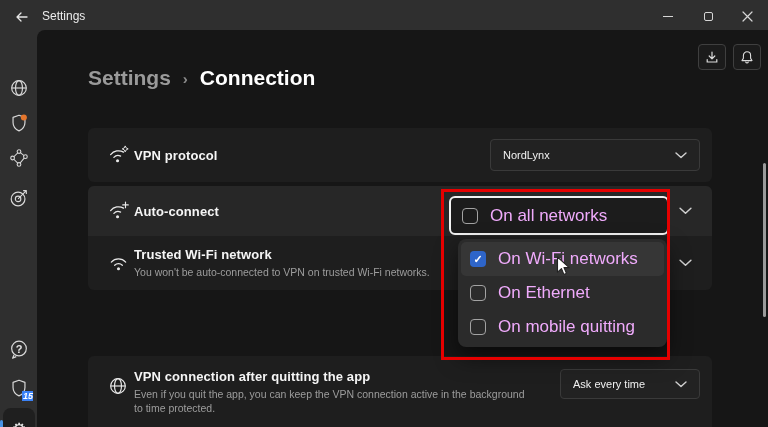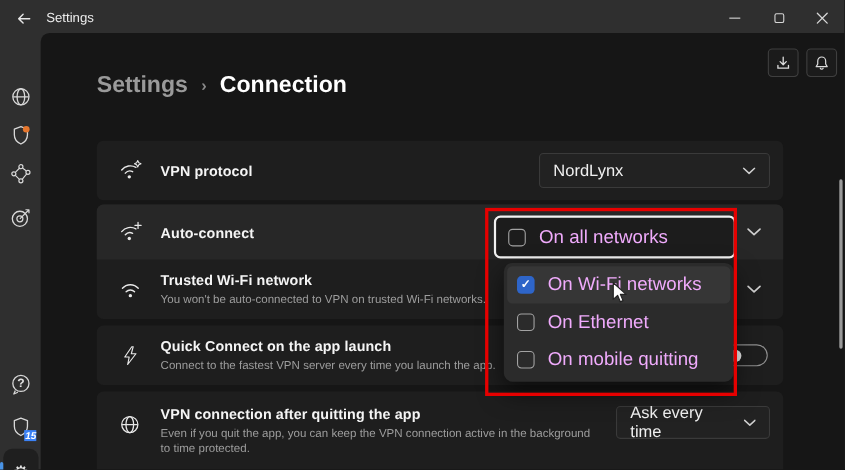--- a/index.html
+++ b/index.html
@@ -32,31 +32,31 @@
   .bc-sep { color:#8a8a8a; font-size:15px; font-weight:bold; }
   .bc-current { color:#ffffff; }
   .hdr-btn { position:absolute; top:14px; width:28px; height:26px; border:1px solid #3f3f3f; border-radius:4px; background:#1b1b1b; display:flex; align-items:center; justify-content:center; }
   .btn-download { left:661px; } .btn-bell { left:696px; }
   
   .card { position:absolute; left:51px; width:624px; background:#1e1e1e; border-radius:6px; }
   .card1 { top:98px;  height:54px; }
   .card2 { top:156px; height:104px; }
   .card3 { top:266px; height:54px; }
   .card4 { top:326px; height:106px; }
-  .row { display:flex; align-items:center; padding:0 12px 0 18px; gap:16px; }
+  .row { display:flex; align-items:center; padding:0 12px 0 18px; gap:4px; }
   .rowA { height:50px; background:#272727; border-radius:6px 6px 0 0; }
   .rowB { height:54px; }
   .row-full { height:100%; }
   .row-icon { width:24px; flex:none; display:flex; align-items:center; justify-content:center; }
   .row-text { flex:1; min-width:0; }
   .row-title { font-size:13px; font-weight:600; color:#f5f5f5; letter-spacing:.1px; }
   .row-sub { font-size:10.5px; color:#9d9d9d; margin-top:3px; line-height:1.35; }
   .w395 { max-width:398px; }
   .select { height:32px; border:1px solid #3a3a3a; border-radius:4px; background:#222222; display:flex; align-items:center; gap:10px; padding:0 12px; margin-left:auto; }
-  .select-val { font-size:15px; color:#f0f0f0; }
+  .select-val { font-size:11px; color:#f0f0f0; }
   .sel-nordlynx { width:210px; }
   .sel-askevery { width:140px; height:30px; }
   .select .chev { margin-left:auto; }
   .row-chev { margin-left:auto; margin-right:8px; display:flex; }
   
   .toggle { margin-left:auto; margin-right:2px; width:40px; height:20px; border:1px solid #8f8f8f; border-radius:10px; position:relative; flex:none; }
   .toggle .knob { position:absolute; left:4px; top:3.5px; width:11px; height:11px; border-radius:50%; background:#e9e9e9; }
   
   .combo-field { position:absolute; left:449px; top:196px; width:220px; height:39px; z-index:50;
     background:#1c1c1c; border:2px solid #f2f2f2; border-radius:6px; display:flex; align-items:center; gap:12px; padding:0 11px; }
@@ -223,36 +223,20 @@
           <div class="row-sub">You won't be auto-connected to VPN on trusted Wi-Fi networks.</div>
         </div>
         <div class="row-chev">
           <svg width="13" height="8" viewBox="0 0 12 7">
             <path d="M1 1 L6 5.6 L11 1" stroke="#cfcfcf" stroke-width="1.4" fill="none" stroke-linecap="round" stroke-linejoin="round"></path>
           </svg>
         </div>
       </div>
     </div>
 
-    <div class="card card3">
-      <div class="row row-full">
-        <div class="row-icon">
-          <svg width="21" height="21" viewBox="0 0 24 24">
-            <path d="M13.5 2.5 L6.2 13.2 H10.8 L9.2 21 L17.8 9.8 H13 L15 2.5 Z" stroke="#e8e8e8" stroke-width="1.2" fill="none" stroke-linejoin="round"></path>
-          </svg>
-        </div>
-        <div class="row-text">
-          <div class="row-title">Quick Connect on the app launch</div>
-          <div class="row-sub">Connect to the fastest VPN server every time you launch the app.</div>
-        </div>
-        <div class="toggle">
-          <div class="knob"></div>
-        </div>
-      </div>
-    </div>
 
     <div class="card card4">
       <div class="row" style="height:100%; align-items:flex-start; padding-top:13px;">
         <div class="row-icon" style="margin-top:6px">
           <svg width="22" height="22" viewBox="0 0 24 24">
             <circle cx="12" cy="12" r="8" stroke="#e8e8e8" stroke-width="1.3" fill="none"></circle>
             <ellipse cx="12" cy="12" rx="3.8" ry="8" stroke="#e8e8e8" stroke-width="1.3" fill="none"></ellipse>
             <path d="M4.3 12 h15.4" stroke="#e8e8e8" stroke-width="1.3"></path>
           </svg>
         </div>

